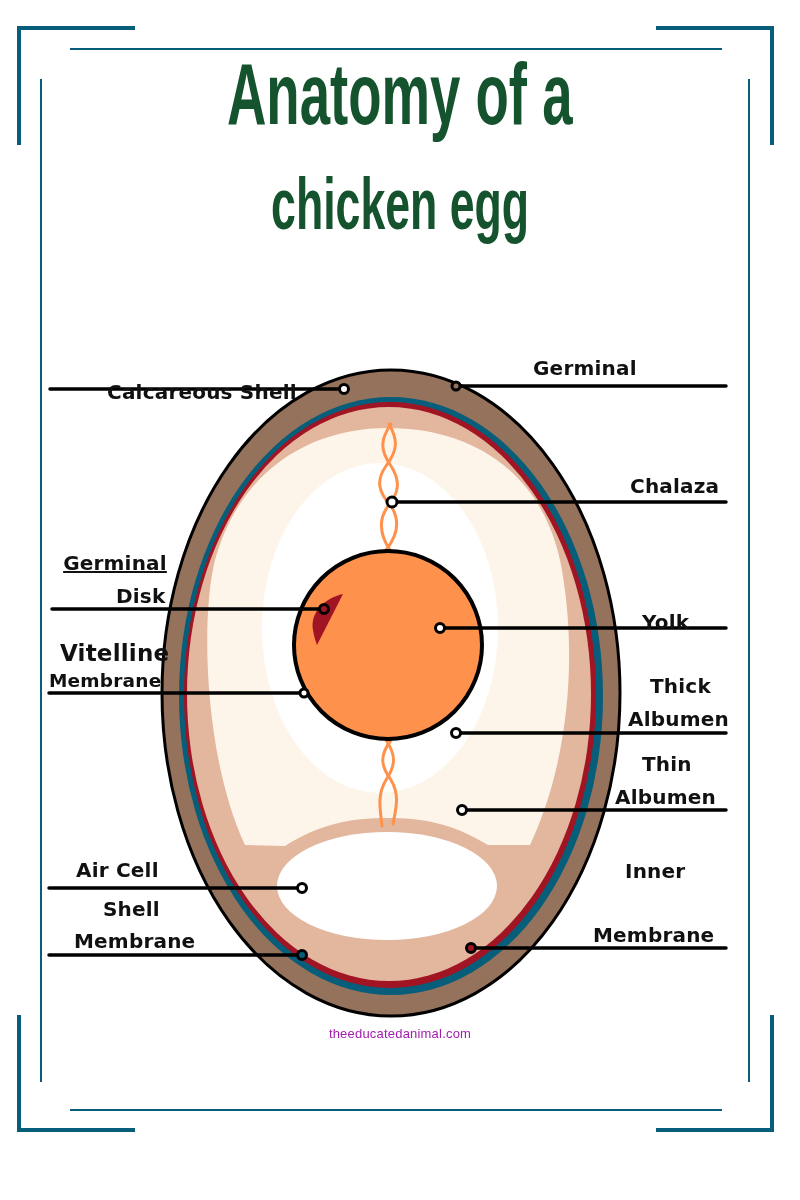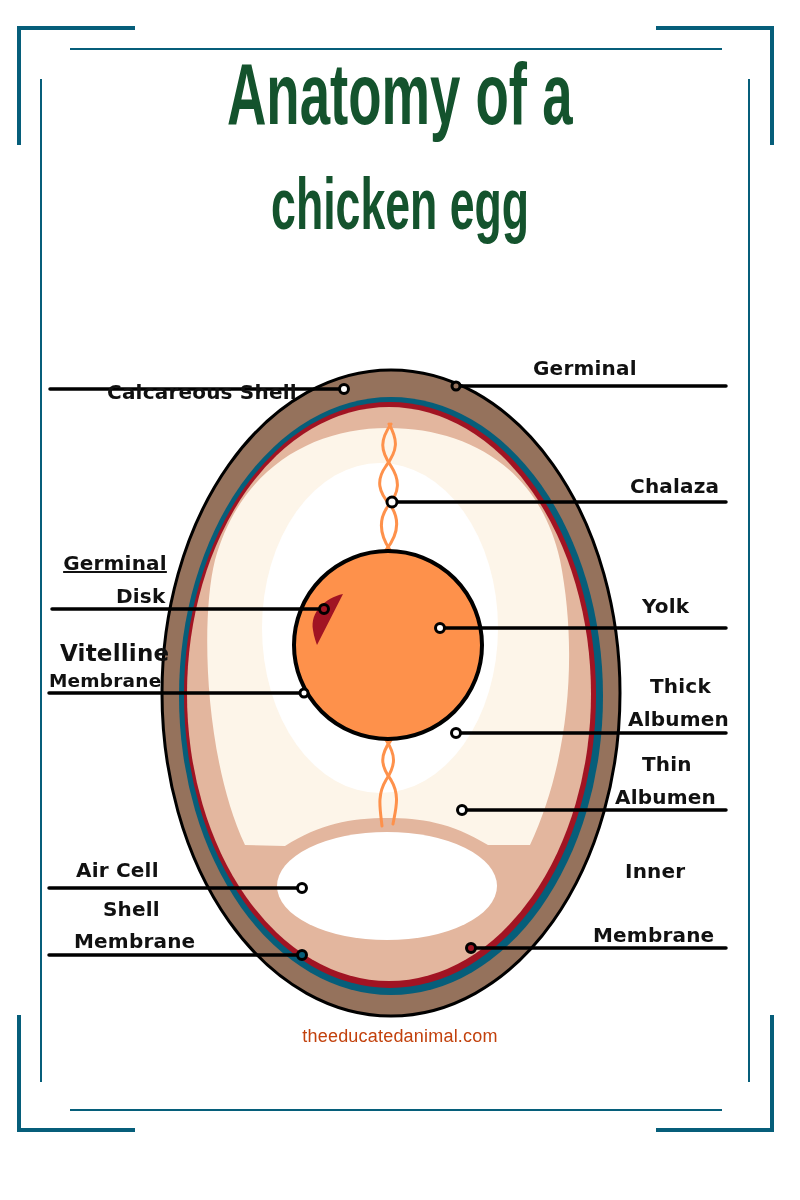--- a/index.html
+++ b/index.html
@@ -11,21 +11,21 @@
     color: #14532d; white-space: nowrap;
   }
   .title-inner { display: inline-block; transform: scaleX(0.62); transform-origin: center; }
   .label {
     position: absolute; font-family: "DejaVu Sans", sans-serif; font-weight: 700;
     font-size: 20px; color: #111111; white-space: nowrap; line-height: 32px; letter-spacing: 0.2px;
   }
   .label.c { text-align: center; }
   .credit {
     position: absolute; left: 0; width: 800px; top: 1026px; text-align: center;
-    font-family: "Liberation Sans", sans-serif; font-size: 18px; color: #c2410c; letter-spacing: 0.2px;
+    font-family: "Liberation Sans", sans-serif; font-size: 13px; color: #a21caf; letter-spacing: 0.2px;
   }
   svg.diagram { position: absolute; left: 0; top: 0; }
 </style>
 </head>
 <body>
 
 <div class="frame" style="left:17px;top:26px;width:118px;height:4px;"></div>
 <div class="frame" style="left:17px;top:26px;width:4px;height:119px;"></div>
 <div class="frame" style="left:656px;top:26px;width:118px;height:4px;"></div>
 <div class="frame" style="left:770px;top:26px;width:4px;height:119px;"></div>
@@ -117,21 +117,21 @@
   </g>
 </svg>
 
 <div class="label" style="left:107px;top:359px;margin-top:17px;">Calcareous Shell</div>
 <div class="label" style="left:533px;top:352px;">Germinal</div>
 <div class="label" style="left:590px;top:470px;margin-left:40px;">Chalaza</div>
 
 <div class="label c" style="left:60px;top:547px;width:110px;text-decoration:underline;">Germinal</div>
 <div class="label" style="left:84px;top:580px;margin-left:32px;">Disk</div>
 
-<div class="label" style="left:642px;top:590px;">Yolk</div>
+<div class="label" style="left:642px;top:606px;">Yolk</div>
 
 <div class="label" style="left:60px;top:637px;font-size:23px;">Vitelline</div>
 <div class="label" style="left:49px;top:665px;font-size:18.5px;">Membrane</div>
 
 <div class="label" style="left:650px;top:670px;">Thick</div>
 <div class="label" style="left:628px;top:703px;">Albumen</div>
 
 <div class="label" style="left:642px;top:748px;">Thin</div>
 <div class="label" style="left:615px;top:781px;">Albumen</div>
 

